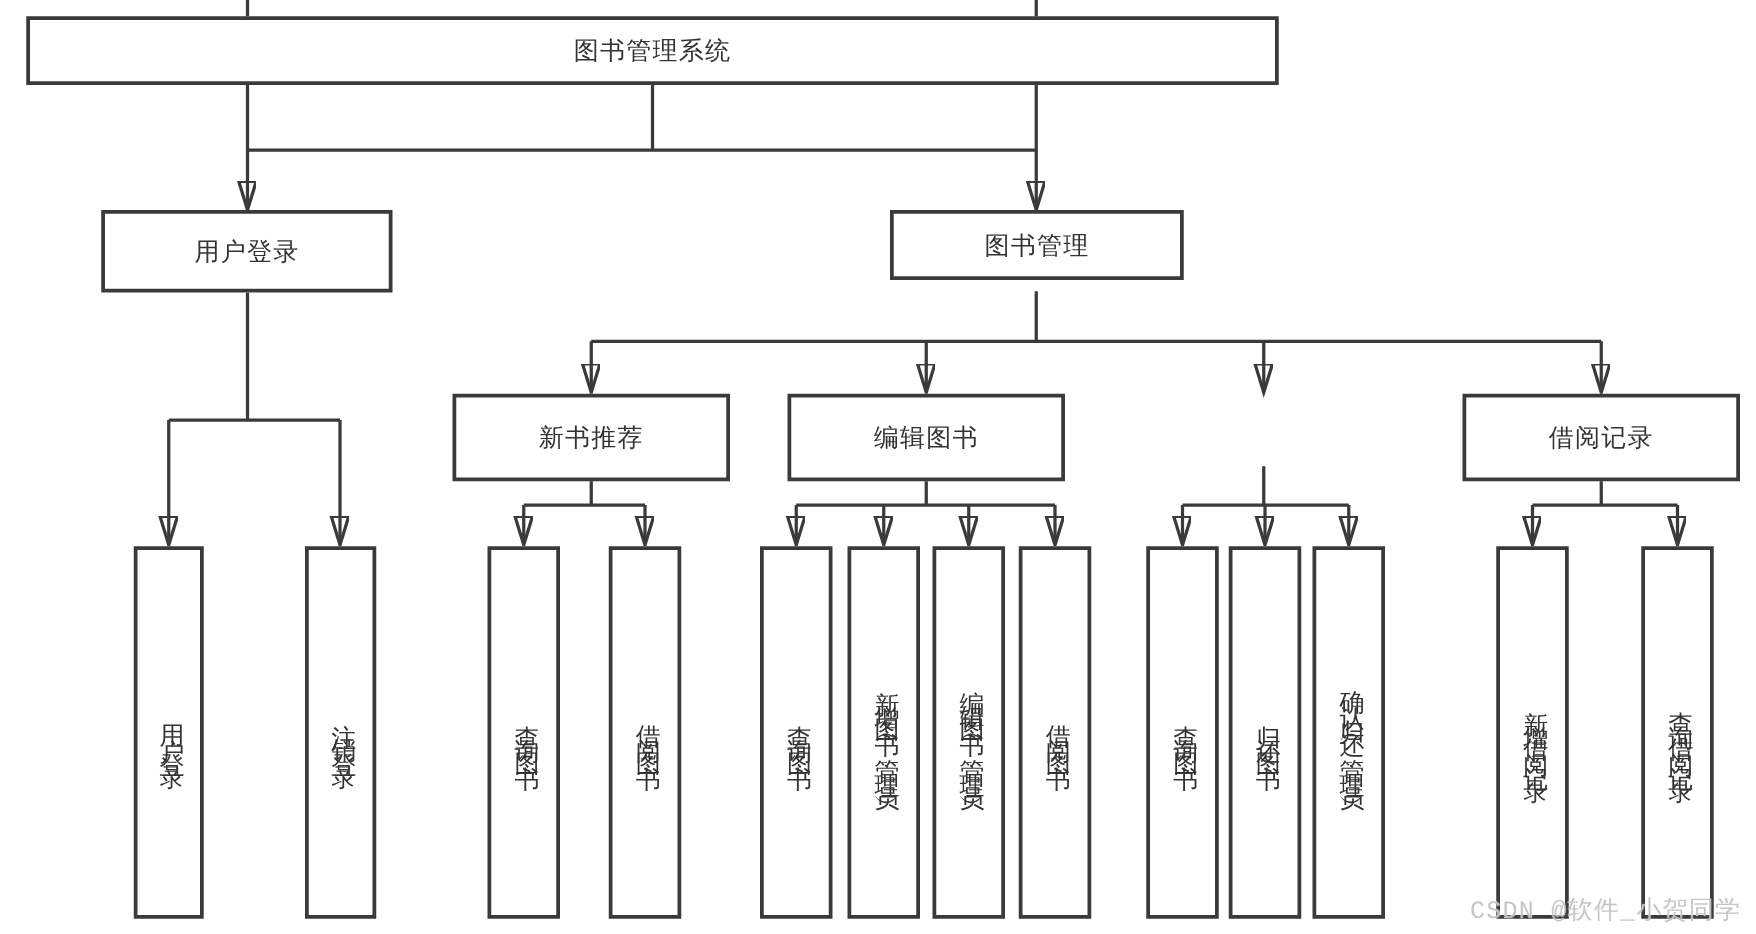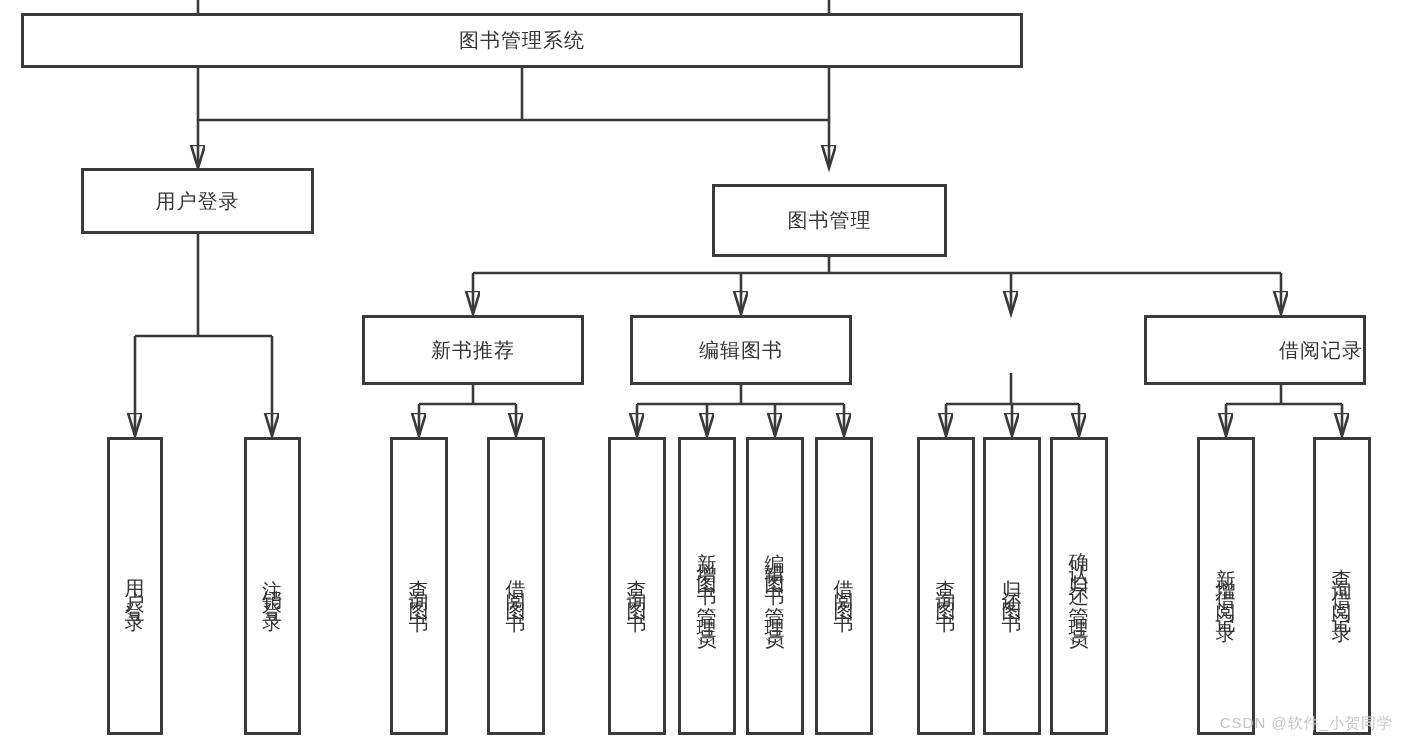--- a/index.html
+++ b/index.html
@@ -12,20 +12,21 @@
   html, body {
     background: var(--background);
     font-family: "Liberation Sans", sans-serif;
   }
   .canvas {
     position: relative;
     width: 1405px;
     height: 747px;
     background: var(--background);
     overflow: hidden;
+    font-family: Liberation Mono, monospace;
   }
   .connectors {
     position: absolute;
     left: 0; top: 0;
     width: 1405px; height: 747px;
     pointer-events: none;
   }
   .connectors path, .connectors line {
     stroke: var(--line);
     stroke-width: 2.6;
@@ -40,26 +41,26 @@
     justify-content: center;
     color: var(--text);
   }
   .node-h {
     font-size: 20px;
     letter-spacing: 1px;
     text-align: center;
   }
   .node-root   { left: 21px;   top: 13px;  width: 1002px; height: 55px; }
   .node-lv2-a  { left: 81px;   top: 168px; width: 233px;  height: 66px; }
-  .node-lv2-b  { left: 712px;  top: 184px; width: 235px;  height: 73px; }
+  .node-lv2-b  { left: 712px;  top: 168px; width: 235px;  height: 56px; }
   .node-lv3    { top: 315px;   width: 222px; height: 70px; }
   .node-lv3.p0 { left: 362px; }
   .node-lv3.p1 { left: 630px; }
   .node-lv3.p2 { left: 900px; }
-  .node-lv3.p3 { left: 1144px; justify-content: flex-end; }
+  .node-lv3.p3 { left: 1170px; }
   .leaf {
     position: absolute;
     top: 437px;
     width: 58px;
     height: 298px;
     border: 3px solid var(--line);
     background: var(--background);
     display: flex;
     align-items: center;
     justify-content: center;
@@ -83,21 +84,21 @@
   .leaf.x-bbb { left: 815px; }
   .leaf.x-cbq { left: 917px; }
   .leaf.x-cbr { left: 983px; }
   .leaf.x-cbc { left: 1050px; }
   .leaf.x-bra { left: 1197px; }
   .leaf.x-brq { left: 1313px; }
   .watermark {
     position: absolute;
     right: 12px;
     top: 714px;
-    font-size: 15px;
+    font-size: 20px;
     color: var(--watermark);
     opacity: 0.95;
     letter-spacing: 1px;
     text-shadow: 0 0 1px #ffffff;
     pointer-events: none;
   }
 </style>
 </head>
 <body>
 

